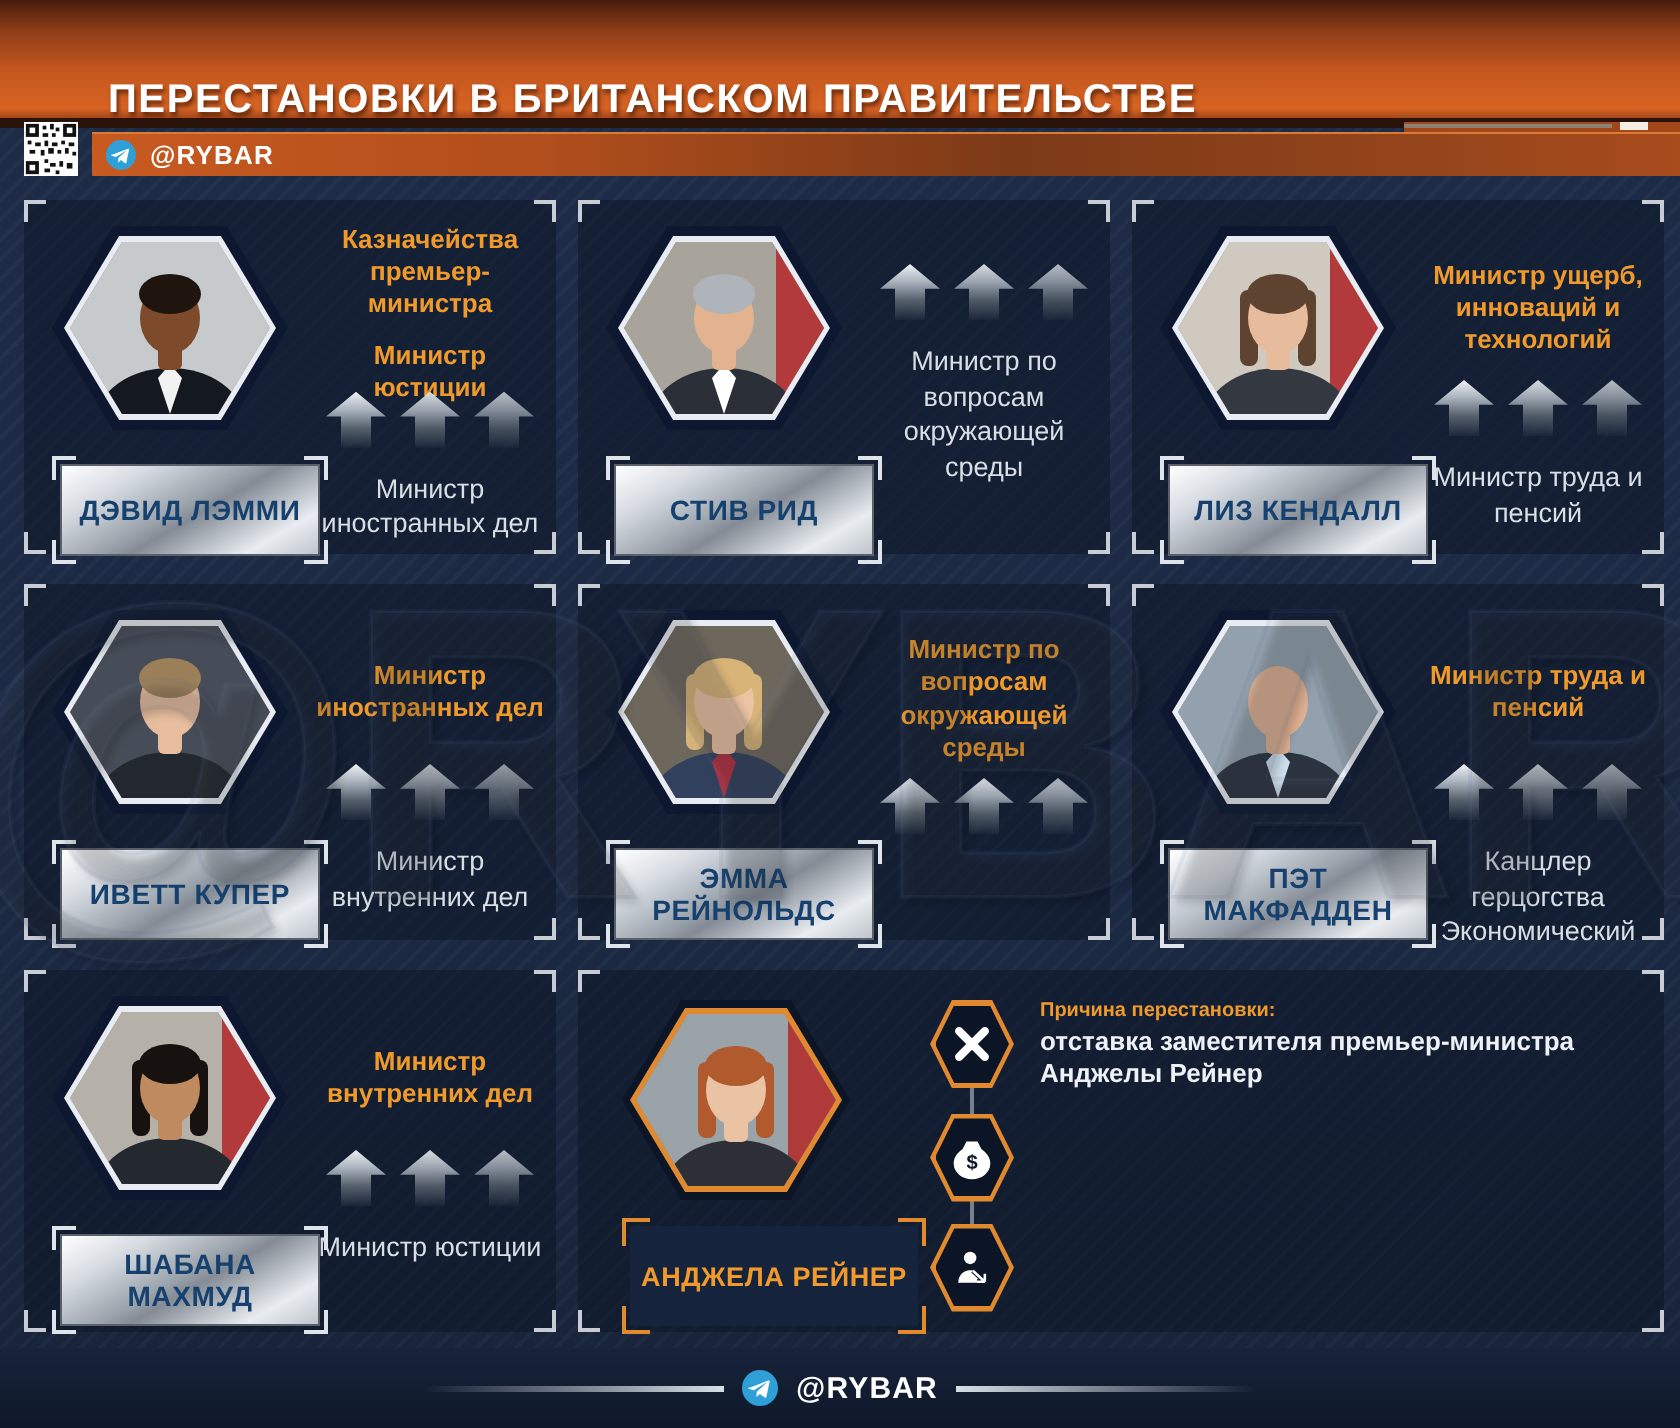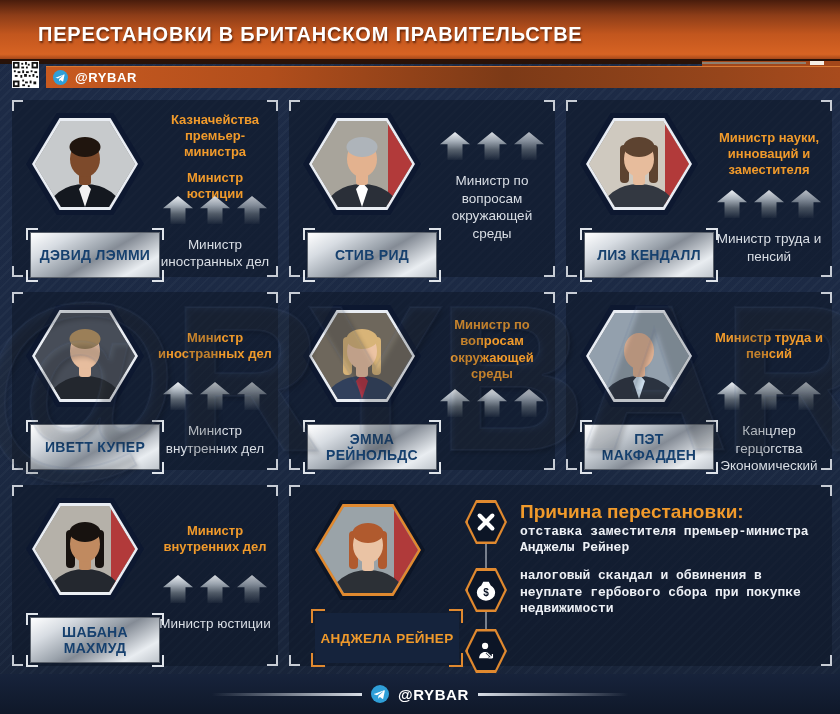--- a/index.html
+++ b/index.html
@@ -5,21 +5,21 @@
   html,body{margin:0;padding:0;background:#10192b;}
   .page{position:relative;width:840px;height:714px;overflow:hidden;
     font-family:"Liberation Sans",sans-serif;
     background:
       repeating-linear-gradient(135deg, rgba(255,255,255,0.025) 0 2px, rgba(0,0,0,0.02) 2px 7px),
       linear-gradient(180deg,#1e2c48 0%,#1c2a44 60%,#182439 100%);}
   
   .header{position:absolute;left:0;top:0;width:840px;height:62px;
     background:linear-gradient(180deg,#481c0c 0%,#8d3d18 26%,#c2561e 58%,#d76323 92%,#a3471a 100%);
     border-bottom:3px solid #2a1208;box-sizing:border-box;}
-  .header h1{margin:0;padding:23px 0 0 38px;font-size:20px;font-weight:bold;color:#fff;
+  .header h1{margin:16px;padding:23px 0 0 38px;font-size:20px;font-weight:bold;color:#fff;
     letter-spacing:.8px;text-shadow:1px 2px 2px rgba(35,8,0,.6);}
   .header-tail{position:absolute;top:61px;right:0;width:138px;height:6px;background:#a3471a;}
   .header-tail::before{content:"";position:absolute;left:0;top:1px;right:34px;height:2px;background:#8d8070;}
   .header-tail::after{content:"";position:absolute;right:16px;top:0;width:14px;height:4px;background:#f4eee4;}
   .topline{position:absolute;left:0;top:62px;width:840px;height:2px;background:#271309;}
   
   .qr{position:absolute;left:12px;top:61px;width:27px;height:27px;background:#fff;}
   .qr svg{display:block;width:27px;height:27px;}
   .tg-strip{position:absolute;left:46px;top:66px;right:0;height:22px;display:flex;align-items:center;gap:7px;
     padding-left:7px;box-sizing:border-box;
@@ -87,22 +87,22 @@
   
   .r-left{width:172px;flex:none;padding:15px 0 0 22px;box-sizing:border-box;}
   .r-left .hex{width:114px;height:100px;background:#0c1526;}
   .r-left .plate-wrap{width:152px;height:58px;margin-top:9px;}
   .r-right{flex:1;position:relative;padding:15px 14px 0 4px;display:flex;flex-direction:column;gap:11px;box-sizing:border-box;}
   .r-line{position:absolute;left:24px;top:48px;height:100px;width:2px;background:#78808d;}
   .r-item{display:flex;gap:13px;align-items:flex-start;position:relative;z-index:1;}
   .ihex{width:42px;height:44px;flex:none;background:#e0892f;display:flex;align-items:center;justify-content:center;}
   .ihex-in{width:37px;height:39px;background:#0c1526;display:flex;align-items:center;justify-content:center;}
   .ihex-in svg{width:22px;height:22px;}
-  .r-title{color:#f09a2b;font-weight:bold;font-size:19px;line-height:1.25;}
-  .r-body{color:#eef1f6;font-weight:bold;font-size:13px;line-height:1.28;max-width:335px;font-family:Liberation Mono, monospace;}
+  .r-title{color:#f09a2b;font-weight:bold;font-size:10px;line-height:1.25;}
+  .r-body{color:#eef1f6;font-weight:bold;font-size:13px;line-height:1.28;max-width:335px;}
   
   .footer{position:absolute;left:0;right:0;bottom:0;height:40px;z-index:3;
     background:linear-gradient(180deg,#17233b 0%,#0f1829 100%);
     display:flex;align-items:center;justify-content:center;gap:9px;}
   .fline{width:150px;height:3px;}
   .fline.l{background:linear-gradient(90deg,rgba(216,222,230,0) 0%,#d8dee6 100%);}
   .fline.r{background:linear-gradient(90deg,#d8dee6 0%,rgba(216,222,230,0) 100%);}
   .footer .tgicon{width:18px;height:18px;}
   .footer .tg-handle{font-size:15px;}
 </style>
@@ -251,21 +251,21 @@
                 </svg>
         </div>
             </div>
           </div>
         <div class="plate-wrap">
             <div class="plate">ЛИЗ КЕНДАЛЛ</div>
           </div>
       </div>
       <div class="right">
         <div class="pos-new">
-            <span>Министр науки, инноваций и заместителя</span>
+            <span>Министр ущерб, инноваций и технологий</span>
           </div>
         <div class="arrows">
             <span class="arrow"></span>
             <span class="arrow"></span>
             <span class="arrow"></span>
           </div>
         <div class="pos-old">Министр труда и пенсий</div>
       </div>
     </div>
 
@@ -453,21 +453,20 @@
         <div class="r-item">
           <div class="ihex">
               <div class="ihex-in">
             <svg viewBox="0 0 24 24">
                   <path d="M9 3h6l2.2 4.2C20.5 9.4 22 12.2 22 15a10 8.6 0 0 1-20 0c0-2.8 1.5-5.6 4.8-7.8z" fill="#fff"></path>
                   <text x="12" y="18" font-size="11" font-weight="bold" fill="#0c1526" text-anchor="middle" font-family="Liberation Sans, sans-serif">$</text>
                 </svg>
           </div>
             </div>
           <div class="r-text">
-            <div class="r-body">налоговый скандал и обвинения в неуплате гербового сбора при покупке недвижимости</div>
           </div>
         </div>
         <div class="r-item">
           <div class="ihex">
               <div class="ihex-in">
             <svg viewBox="0 0 24 24">
                   <circle cx="11" cy="6.5" r="3.4" fill="#fff"></circle>
                   <path d="M4.5 20c0-4.2 3-6.8 6.5-6.8s6.5 2.6 6.5 6.8z" fill="#fff"></path>
                   <path d="M12.5 13.5l6.5 6m0 0v-4.3m0 4.3h-4.3" stroke="#0c1526" stroke-width="2.6" fill="none"></path>
                   <path d="M12.5 13.5l6.5 6m0 0v-4.3m0 4.3h-4.3" stroke="#fff" stroke-width="1.4" fill="none"></path>

